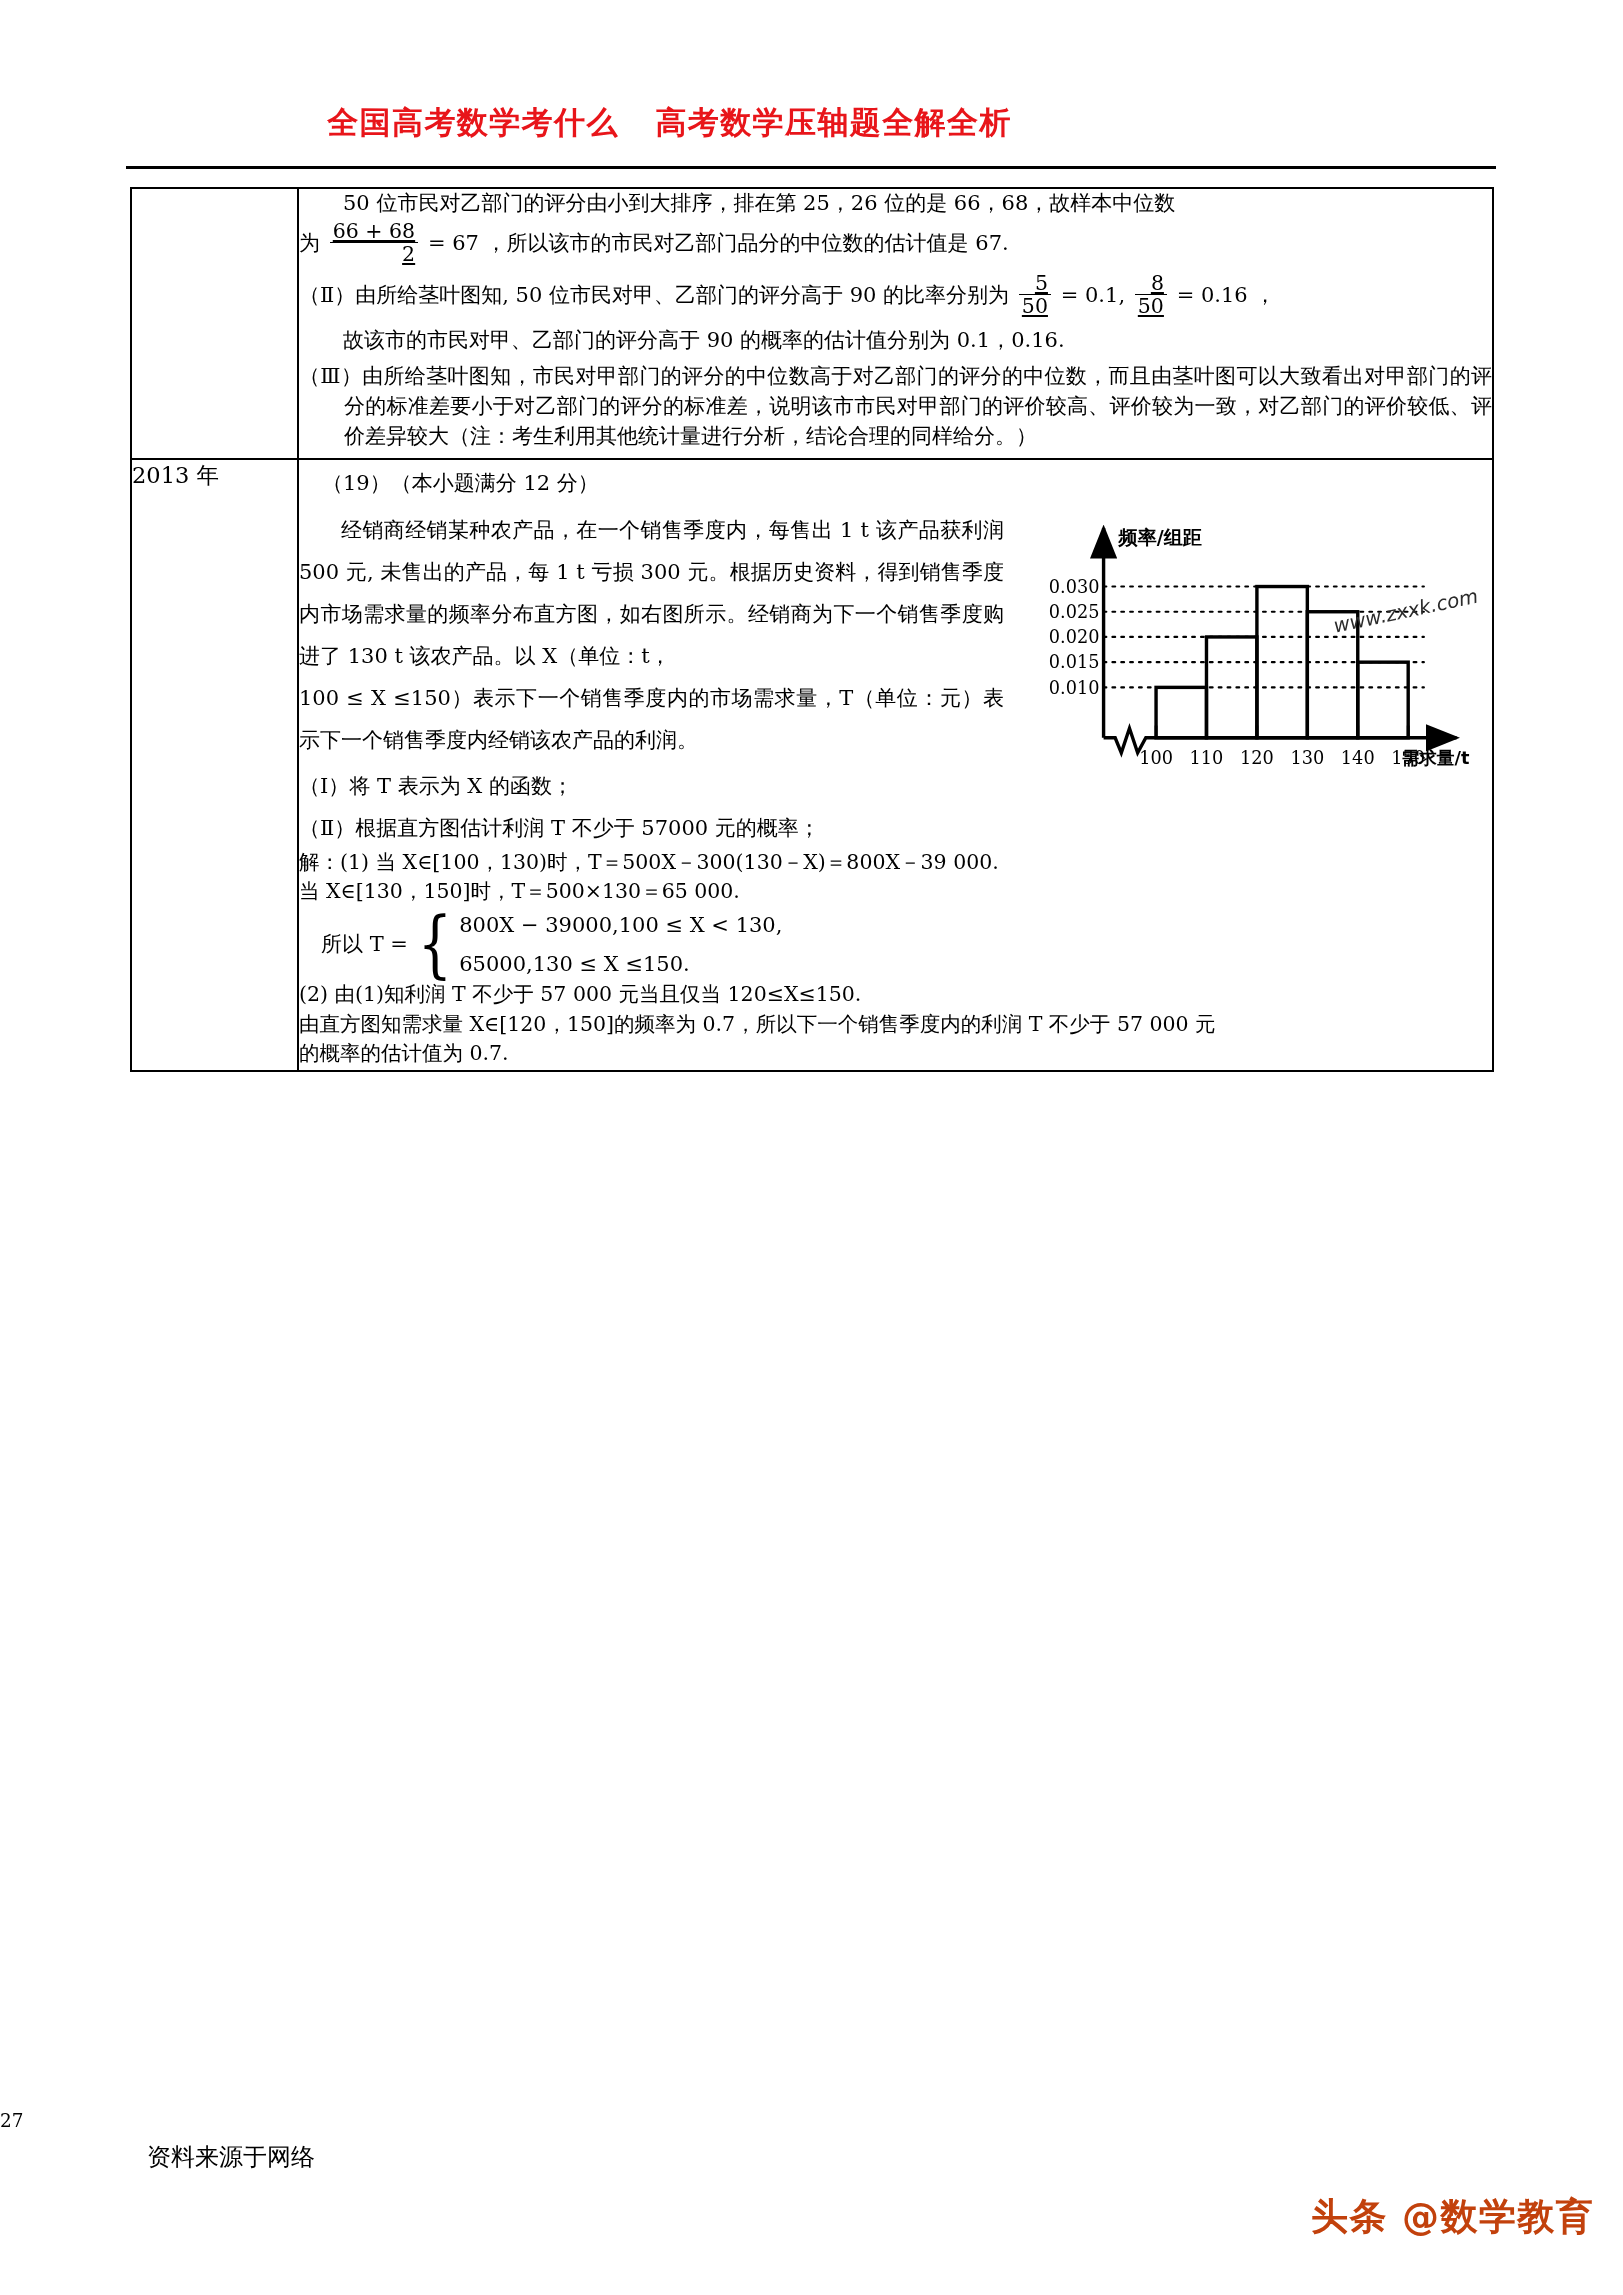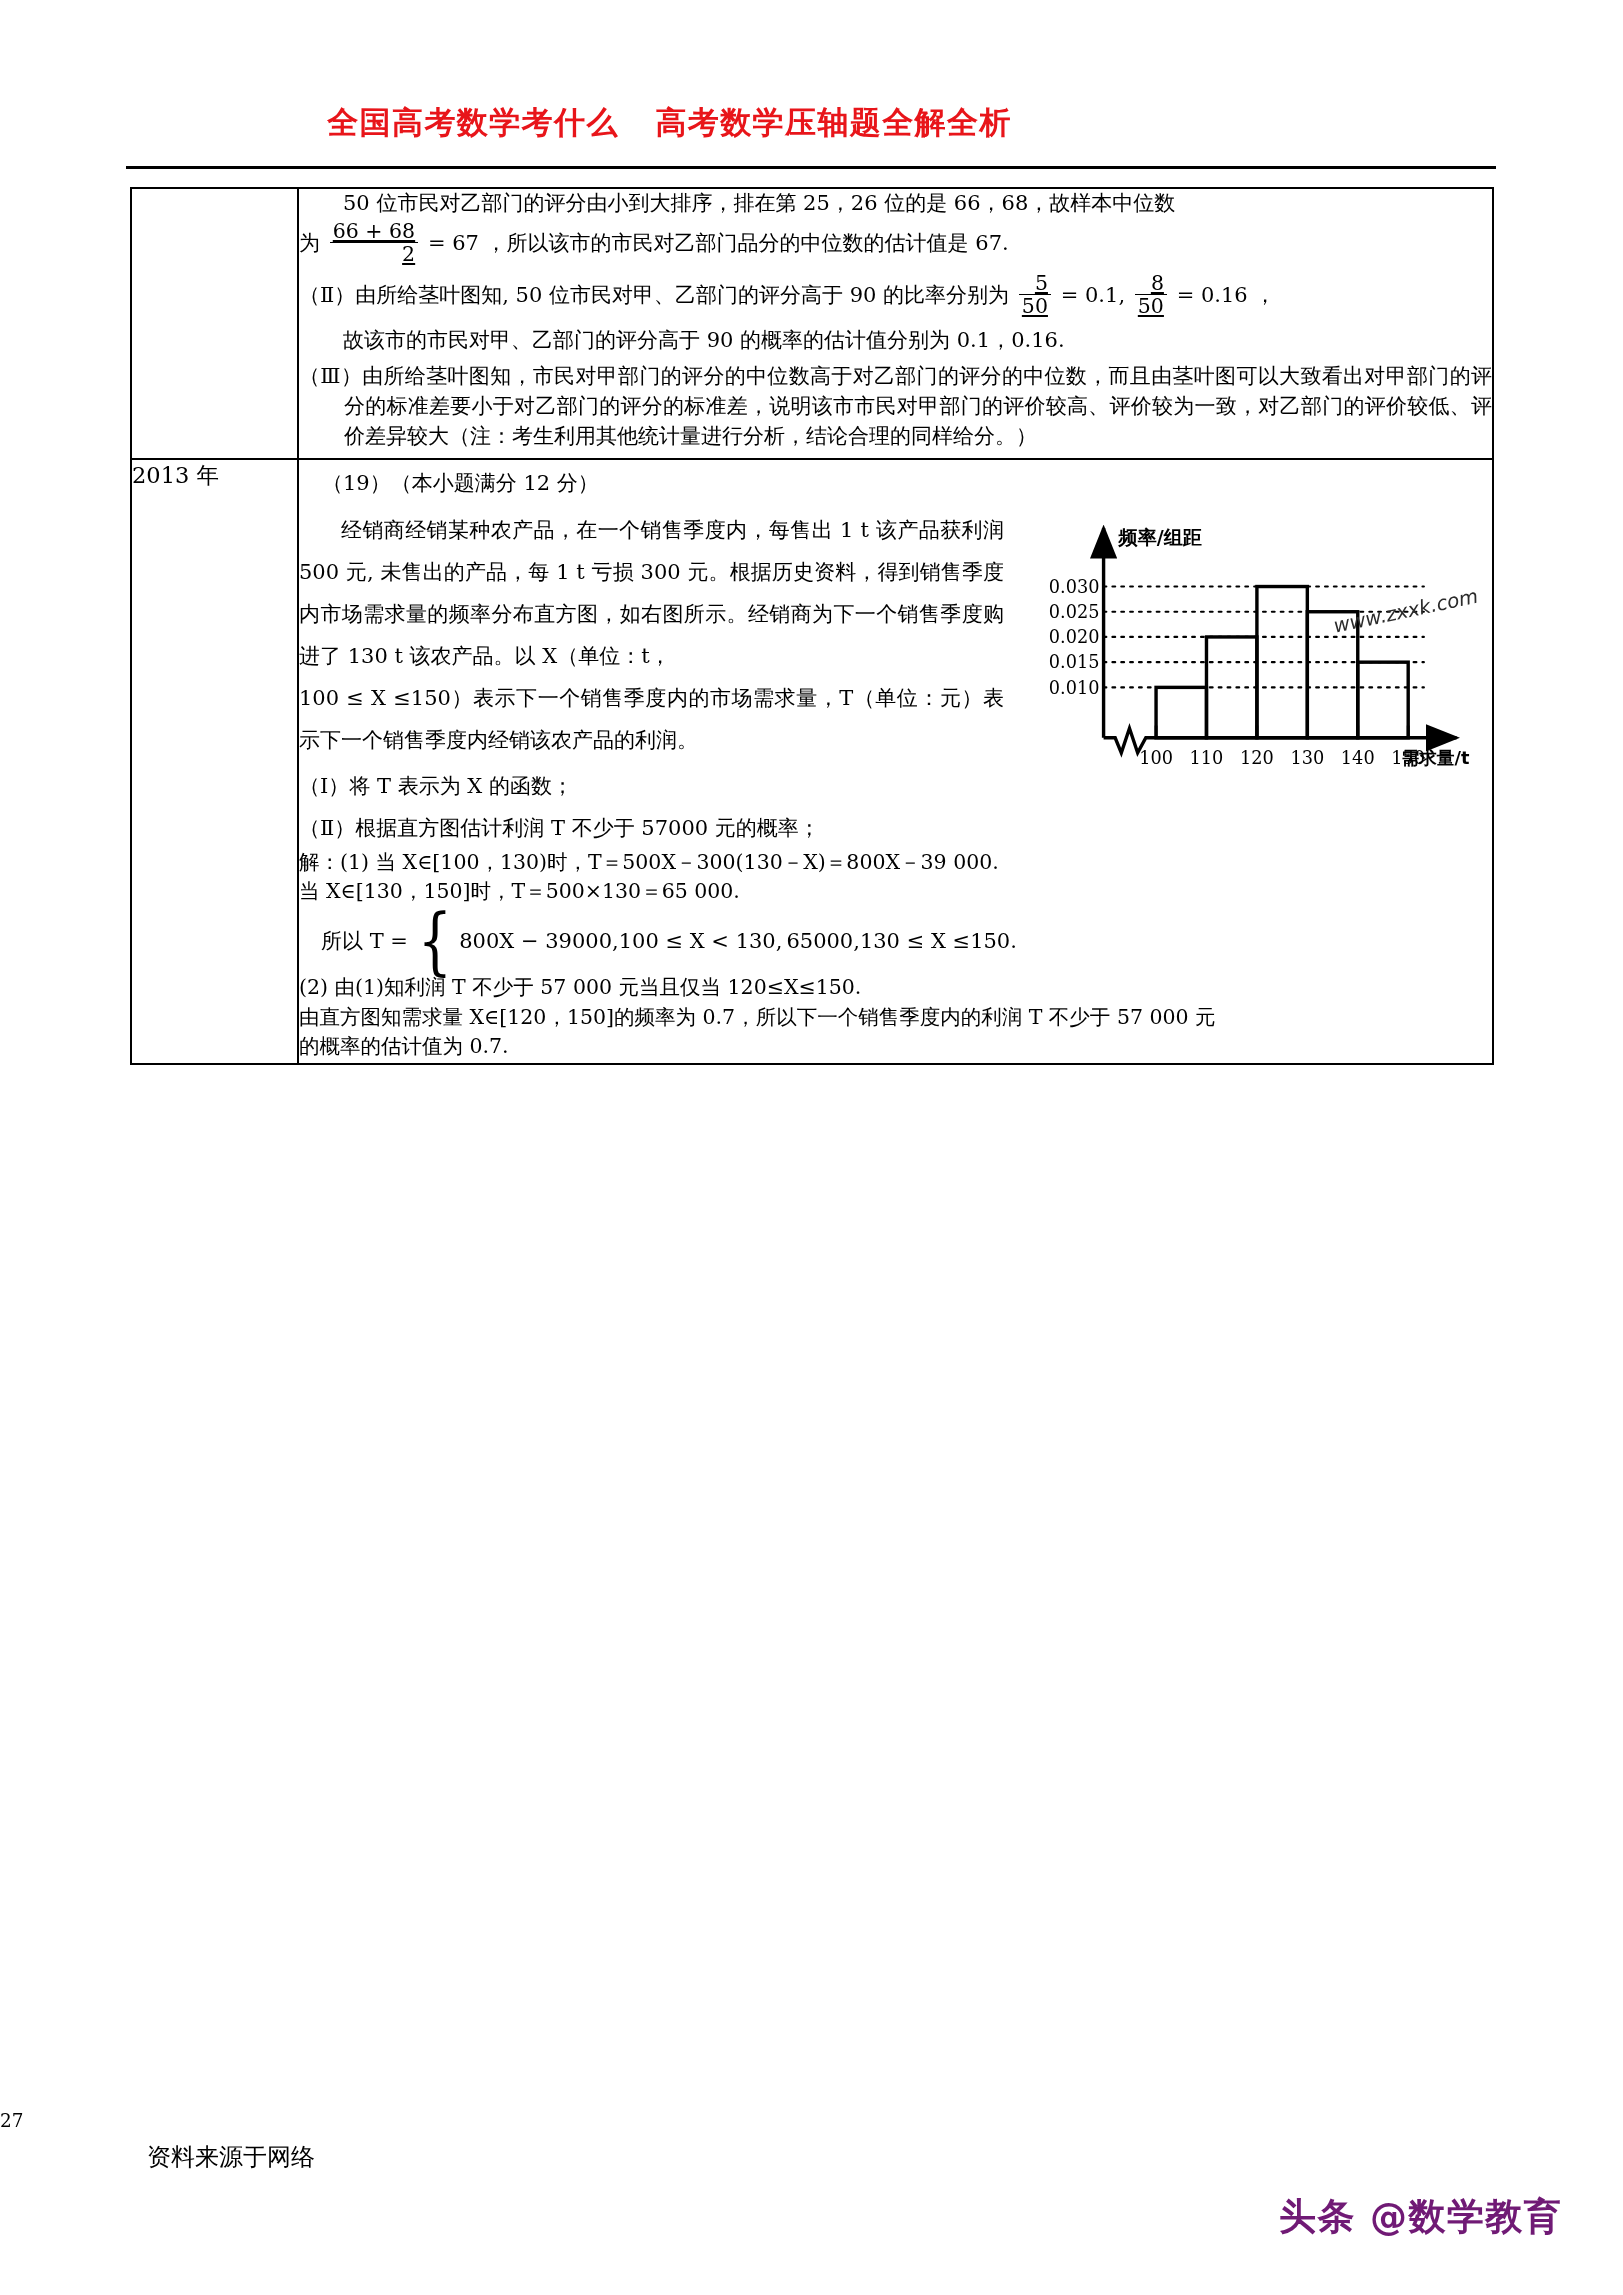--- a/index.html
+++ b/index.html
@@ -154,46 +154,46 @@
     font-size: 21px;
   }
   .cases .brace {
     font-size: 72px;
     line-height: 0.78;
     font-family: "DejaVu Serif", "Liberation Serif", serif;
     transform: scaleX(0.75);
     display: inline-block;
     margin-right: 1.4px;
   }
-  .cases .rows { display: flex; flex-direction: row; gap: 4px; }
+  .cases .rows { display: flex; flex-direction: column; gap: 15px; }
   .cases .rows > div { white-space: nowrap; }
 
   
   .page-number {
     position: absolute;
     left: 0;
     top: 2110px;
     width: 1623px;
     font-size: 18.4px;
     font-family: "DejaVu Serif", "Liberation Serif", serif;
   }
   .source-note {
     position: absolute;
     left: 147px;
     top: 2141px;
     font-size: 24px;
     font-family: "DejaVu Serif", "Liberation Serif", serif;
   }
   .watermark {
     position: absolute;
-    left: 1279px;
+    left: 1311px;
     top: 2192px;
     font-size: 37px;
     font-weight: bold;
-    color: #701a75;
+    color: #c2410c;
     font-family: "DejaVu Sans", "Liberation Sans", sans-serif;
     letter-spacing: 1.4px;
     white-space: nowrap;
   }
 </style>
 </head>
 <body>
 
 <div class="page-header">
   <span class="header-title">全国高考数学考什么   高考数学压轴题全解全析</span>

